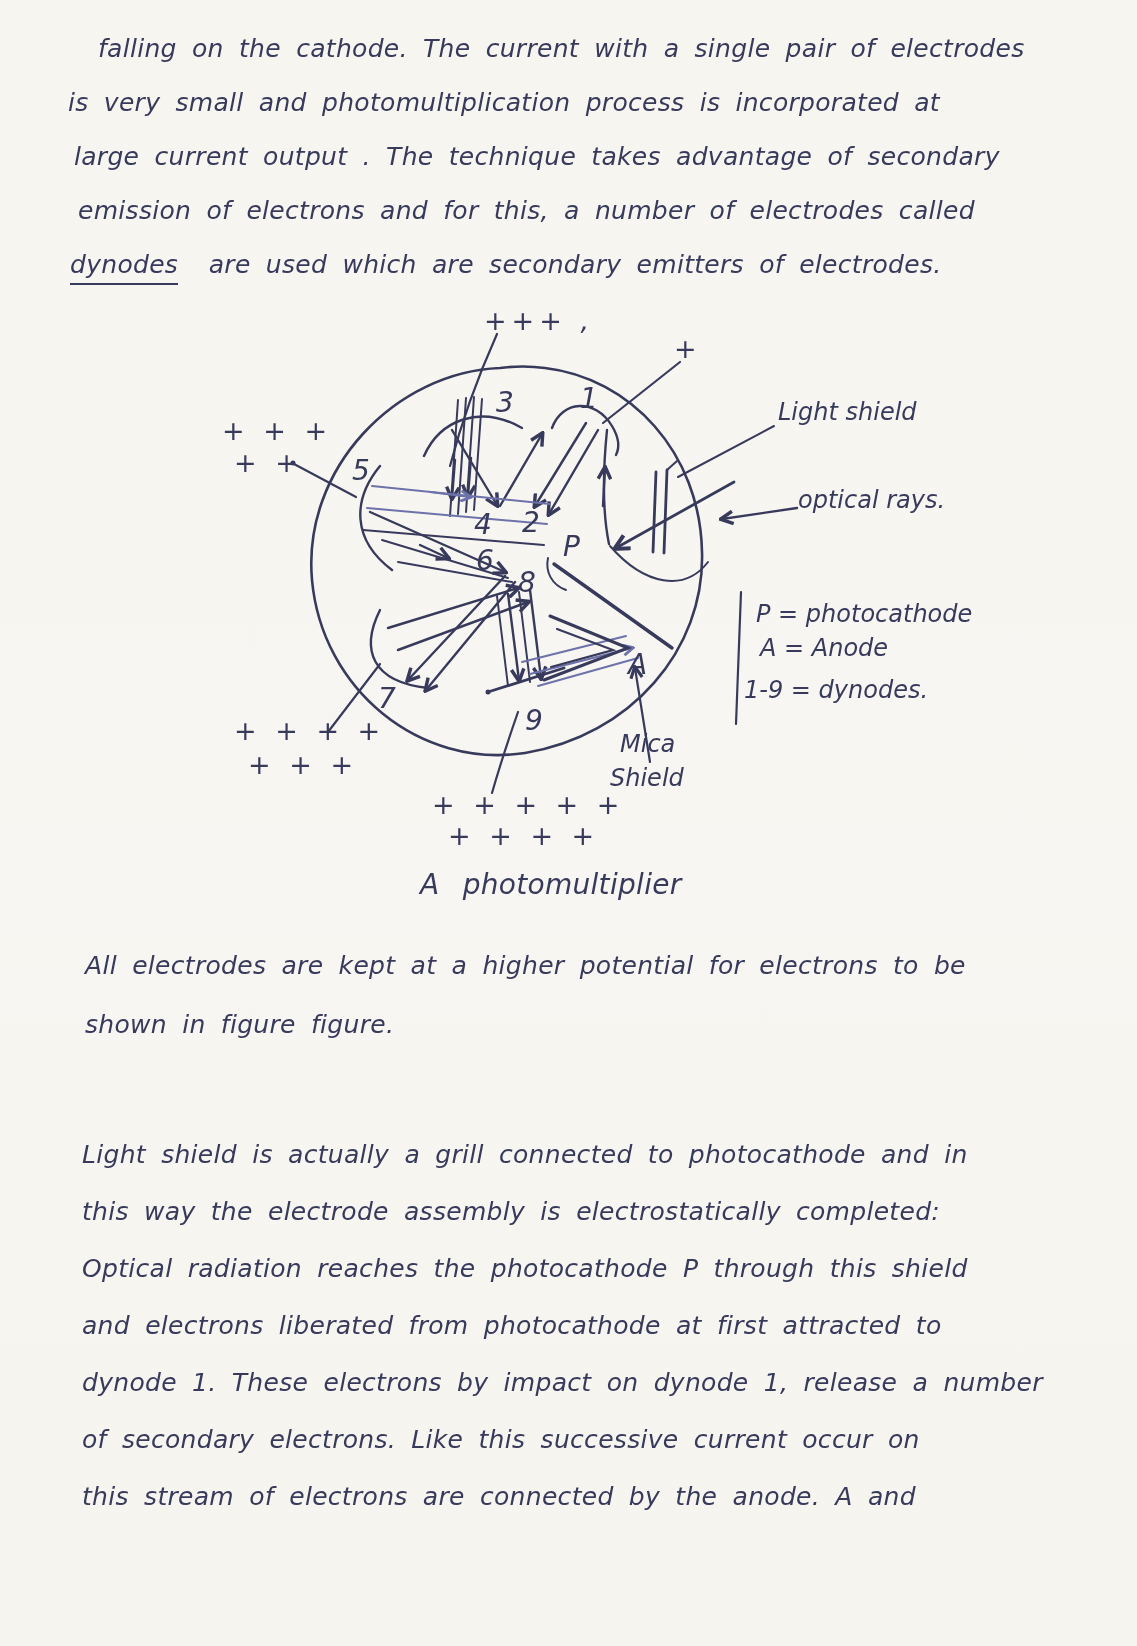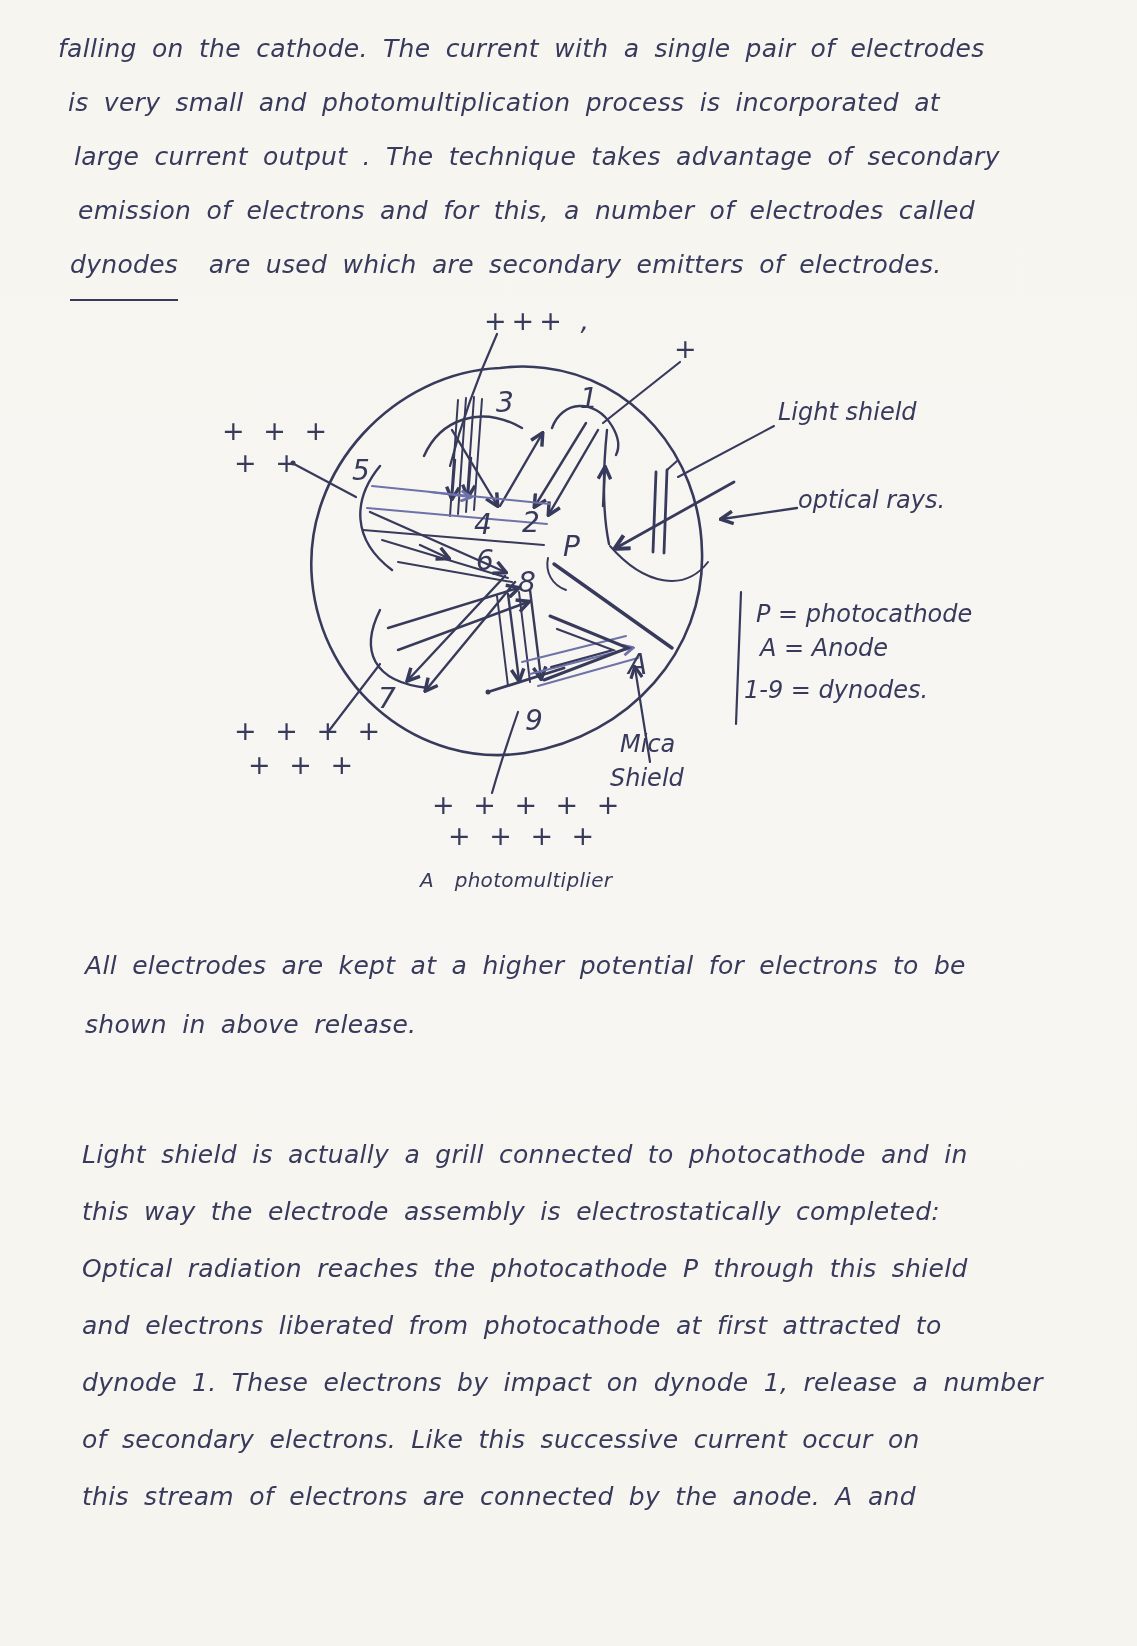--- a/index.html
+++ b/index.html
@@ -22,29 +22,29 @@
   .para{position:absolute;}
   .para .line{
     position:relative;
     color:#383a5c;
     font-style:italic;
     font-size:25px;
     letter-spacing:0.3px;
     word-spacing:7px;
     white-space:nowrap;
   }
-  .p1 .line{line-height:54px;}
+  .p1 .line{line-height:54px;margin-left:40px;}
   .p2 .line{line-height:59px;}
   .p3 .line{line-height:57px;}
   .underlined{
     border-bottom:2.5px solid #383a5c;
-    padding-bottom:20px;
+    padding-bottom:4px;
   }
   .caption{
-    font-size:20px;
+    font-size:28px;
     word-spacing:14px;
     text-align:center;
   }
   svg text{
     font-family:"DejaVu Sans", sans-serif;
     font-style:italic;
     fill:#383a5c;
   }
   .lbl{font-size:24px;}
   .num{font-size:28px;}
@@ -173,21 +173,21 @@
     <text class="lbl" x="760" y="656">A = Anode</text>
     <text class="lbl" x="744" y="698">1-9 = dynodes.</text>
     <text class="lbl" x="620" y="752">Mica</text>
     <text class="lbl" x="610" y="786">Shield</text>
   </svg>
 
   <div class="hw caption" style="left:420px;top:868px;">A photomultiplier</div>
 
   <div class="para p2" style="left:85px;top:936px;">
     <div class="line">All electrodes are kept at a higher potential for electrons to be</div>
-    <div class="line">shown in above release.</div>
+    <div class="line">shown in figure figure.</div>
   </div>
 
   <div class="para p3" style="left:82px;top:1126px;">
     <div class="line">Light shield is actually a grill connected to photocathode and in</div>
     <div class="line">this way the electrode assembly is electrostatically completed:</div>
     <div class="line">Optical radiation reaches the photocathode P through this shield</div>
     <div class="line">and electrons liberated from photocathode at first attracted to</div>
     <div class="line">dynode 1. These electrons by impact on dynode 1, release a number</div>
     <div class="line">of secondary electrons. Like this successive current occur on</div>
     <div class="line">this stream of electrons are connected by the anode. A and</div>

